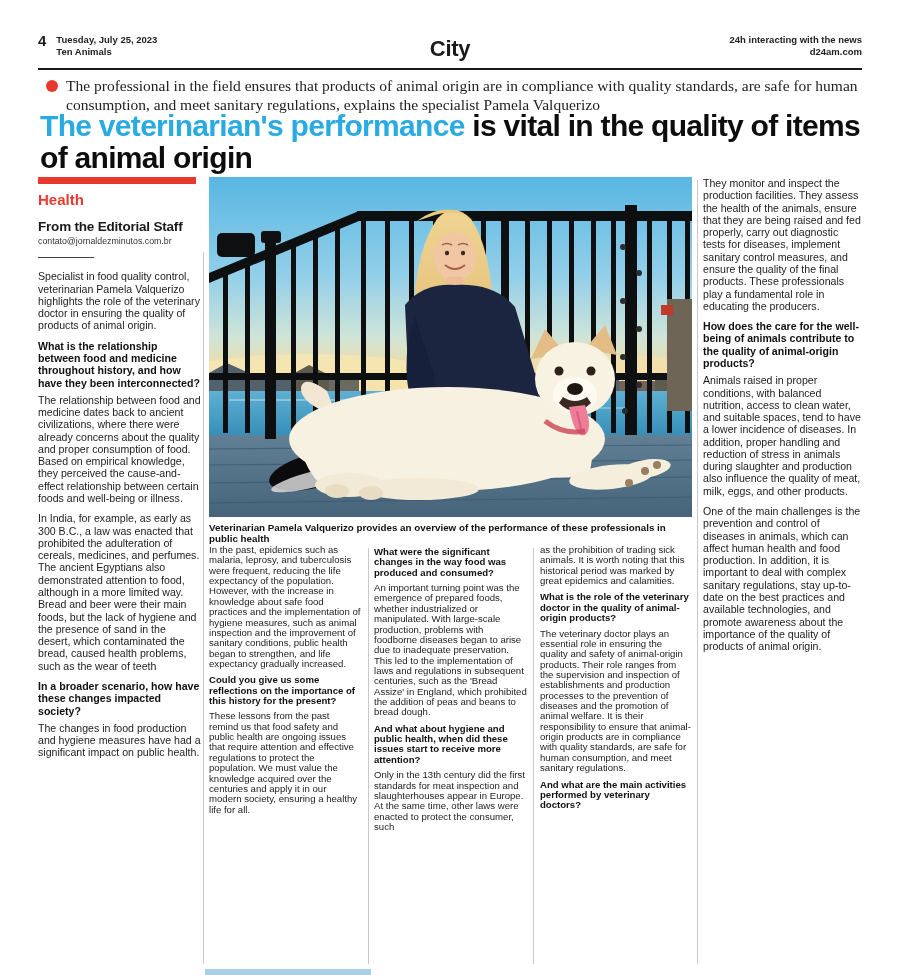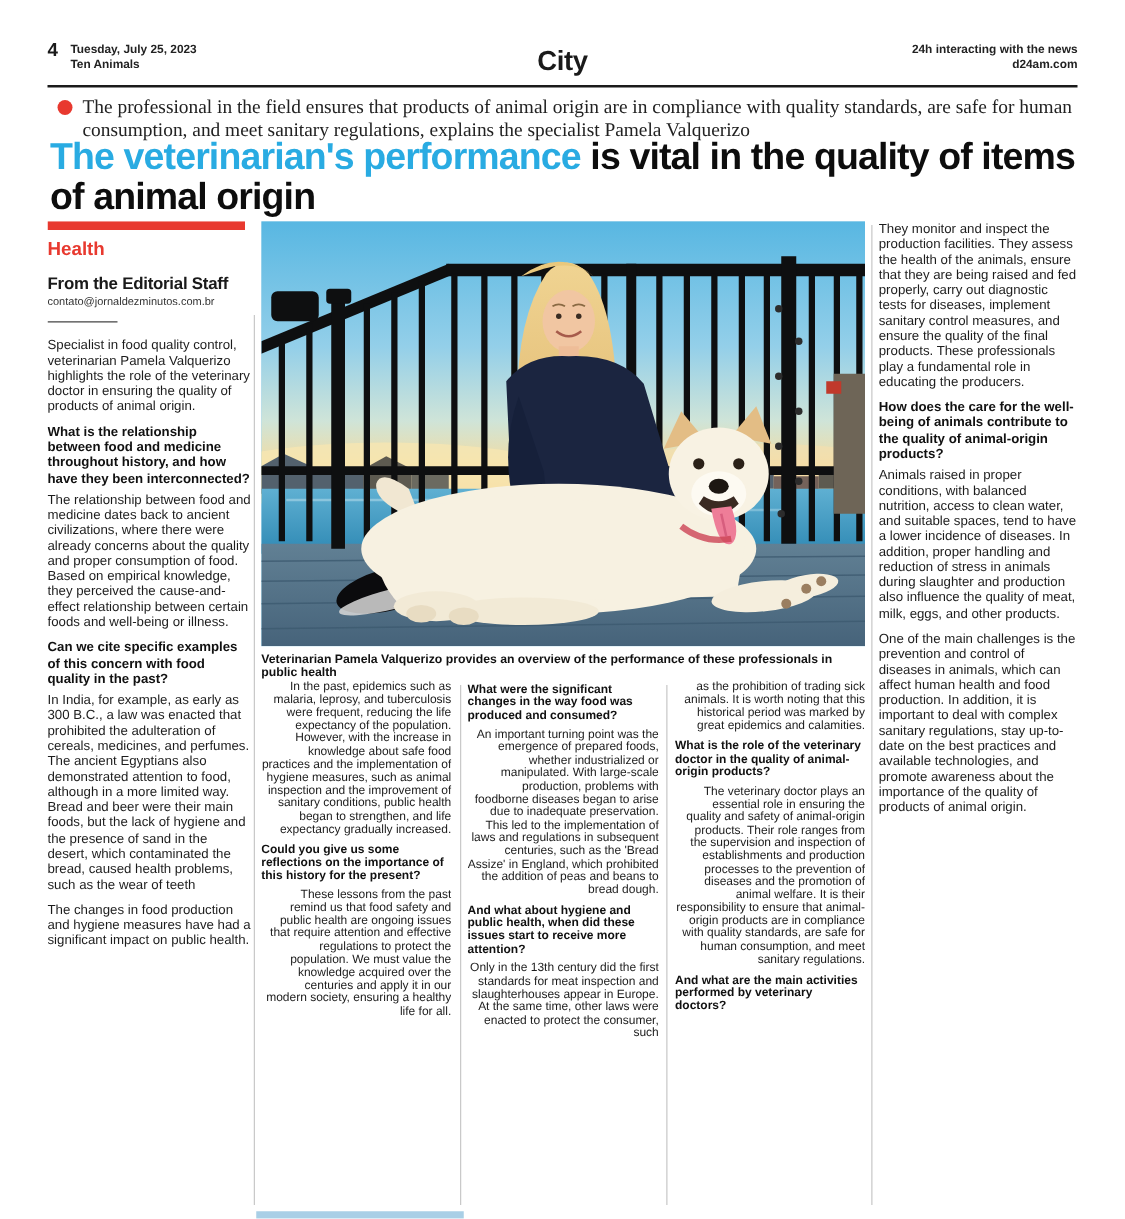--- a/index.html
+++ b/index.html
@@ -31,21 +31,21 @@
   .col-2 { left:209px; top:545px; width:152px; height:424px; overflow:hidden; }
   .col-3 { left:374px; top:545px; width:153px; height:424px; overflow:hidden; }
   .col-4 { left:540px; top:545px; width:152px; height:424px; overflow:hidden; }
   .col-right { left:703px; top:177px; width:160px; height:790px; overflow:hidden; }
 
   .col-left, .col-right { font-size:10.6px; line-height:1.16; }
   .col-2, .col-3, .col-4 { font-size:9.6px; line-height:1.08; }
 
   .p { margin:0 0 8px 0; color:#1c1c1c; }
   .q { margin:2px 0 5px 0; font-weight:bold; color:#111; }
-  .col-2 .p, .col-3 .p, .col-4 .p { margin-bottom:6px;text-align:right; }
+  .col-2 .p, .col-3 .p, .col-4 .p { margin-bottom:6px; }
 
   
   .kicker-bar { width:158px; height:7px; background:#e8392f; margin-bottom:7px; }
   .kicker { color:#e8392f; font-weight:bold; font-size:15px; margin-bottom:11px; }
   .byline { font-weight:bold; font-size:13.5px; letter-spacing:-0.2px; }
   .byline-email { font-size:8.8px; color:#333; margin-top:1px; }
   .byline-rule { width:56px; border-top:1.5px solid #444; margin:11px 0 12px 0; }
 
   
   .photo { position:absolute; left:209px; top:177px; width:483px; height:340px; overflow:hidden; background:#9ed3ec; }
@@ -91,22 +91,22 @@
   <div class="col col-left">
     <div class="kicker-bar"></div>
     <div class="kicker">Health</div>
     <div class="byline">From the Editorial Staff</div>
     <div class="byline-email">contato@jornaldezminutos.com.br</div>
     <div class="byline-rule"></div>
     <div>
         <div class="p"> Specialist in food quality control, veterinarian Pamela Valquerizo highlights the role of the veterinary doctor in ensuring the quality of products of animal origin.</div>
         <div class="q">What is the relationship between food and medicine throughout history, and how have they been interconnected?</div>
         <div class="p">The relationship between food and medicine dates back to ancient civilizations, where there were already concerns about the quality and proper consumption of food. Based on empirical knowledge, they perceived the cause-and-effect relationship between certain foods and well-being or illness.</div>
-        <div class="q">Can we cite specific examples of this concern with food quality in the past?</div>
         <div class="p">In India, for example, as early as 300 B.C., a law was enacted that prohibited the adulteration of cereals, medicines, and perfumes. The ancient Egyptians also demonstrated attention to food, although in a more limited way. Bread and beer were their main foods, but the lack of hygiene and the presence of sand in the desert, which contaminated the bread, caused health problems, such as the wear of teeth</div>
+        <div class="q">In a broader scenario, how have these changes impacted society?</div>
         <div class="p">The changes in food production and hygiene measures have had a significant impact on public health.</div>
       </div>
   </div>
 
   <div class="photo">
     <svg width="483" height="340" viewBox="0 0 483 340" xmlns="http://www.w3.org/2000/svg">
       <defs>
         <linearGradient id="sky" x1="0" y1="0" x2="0" y2="1">
           <stop offset="0" stop-color="#58b7e2"></stop>
           <stop offset="0.45" stop-color="#93cfe9"></stop>

